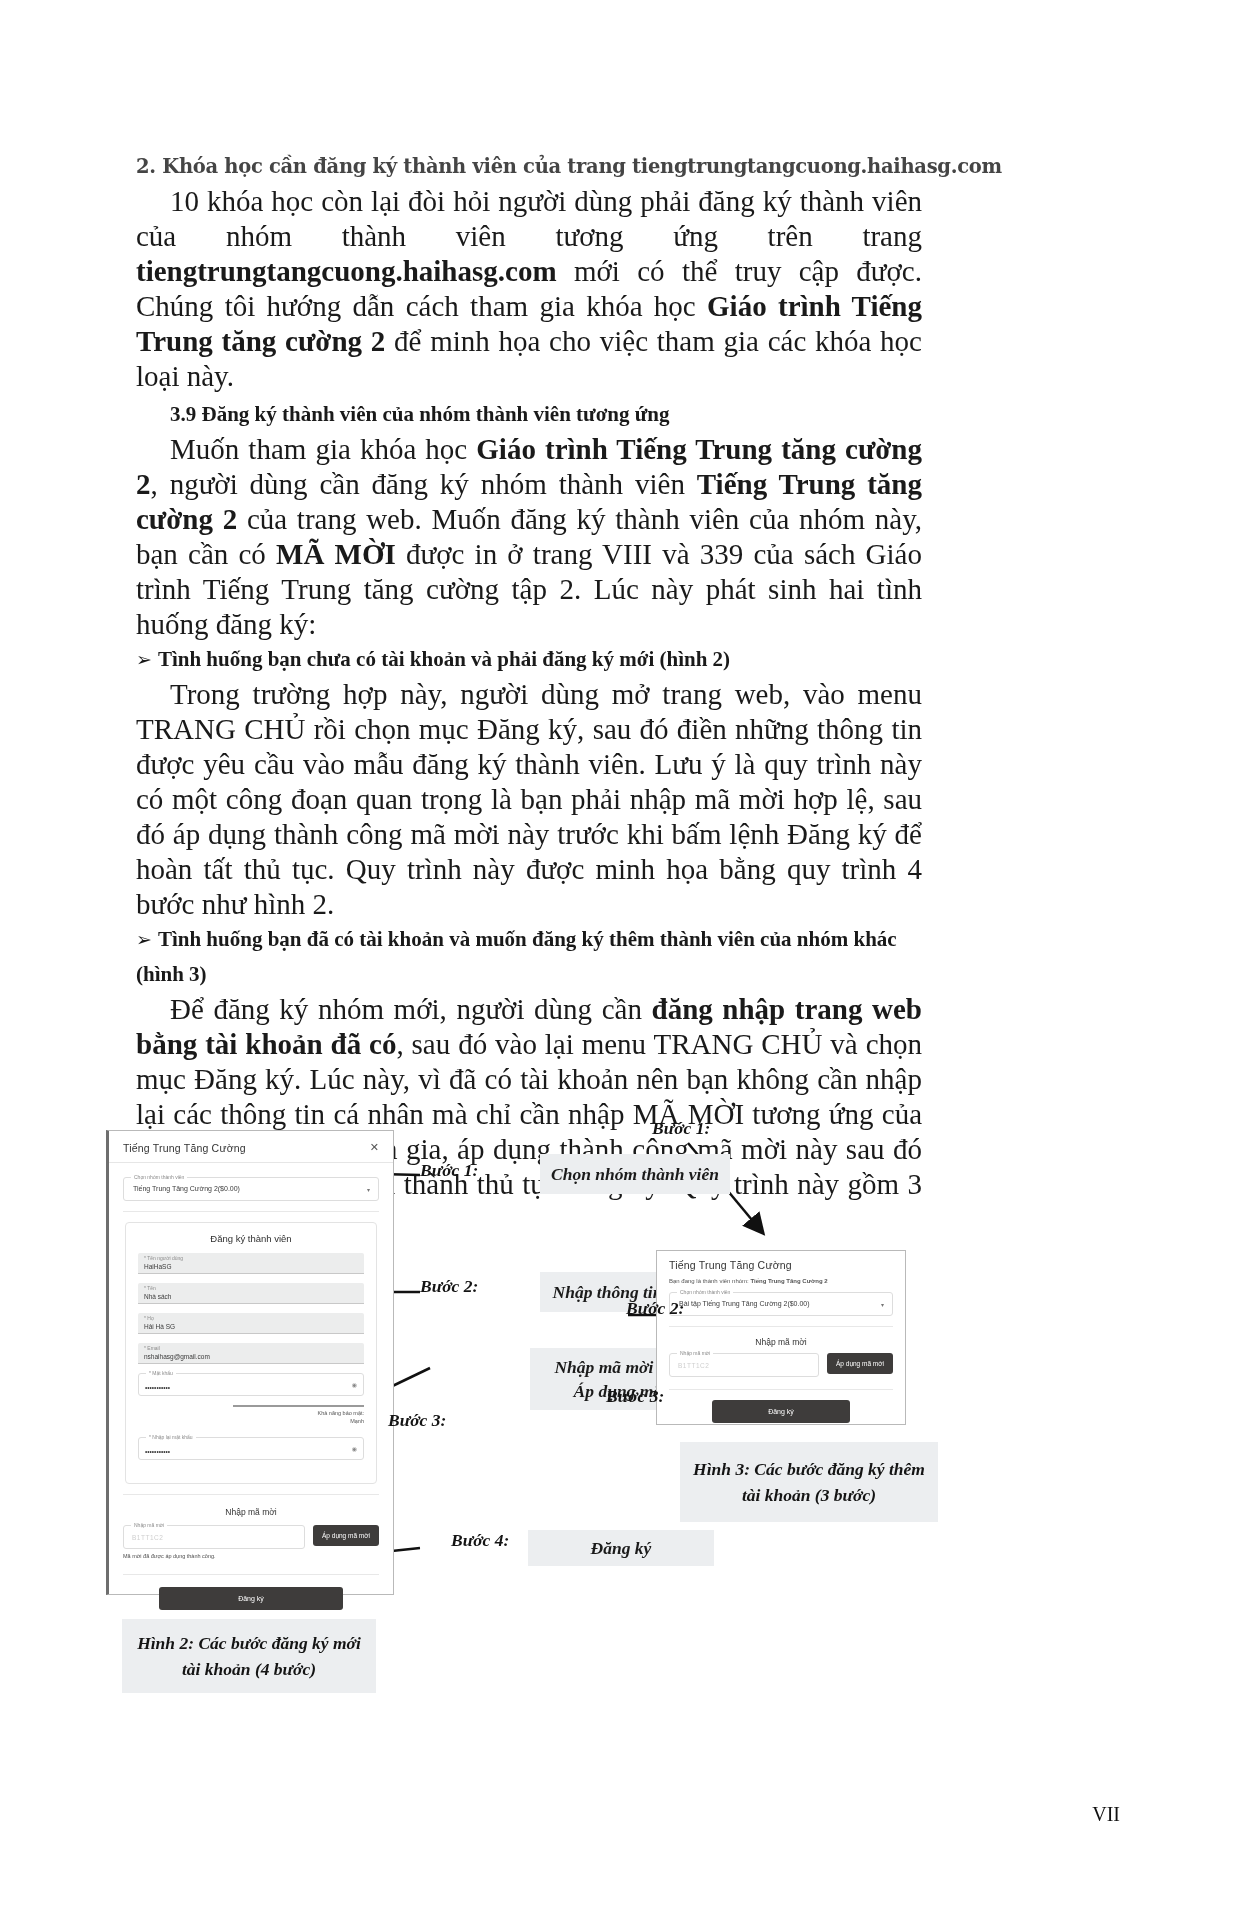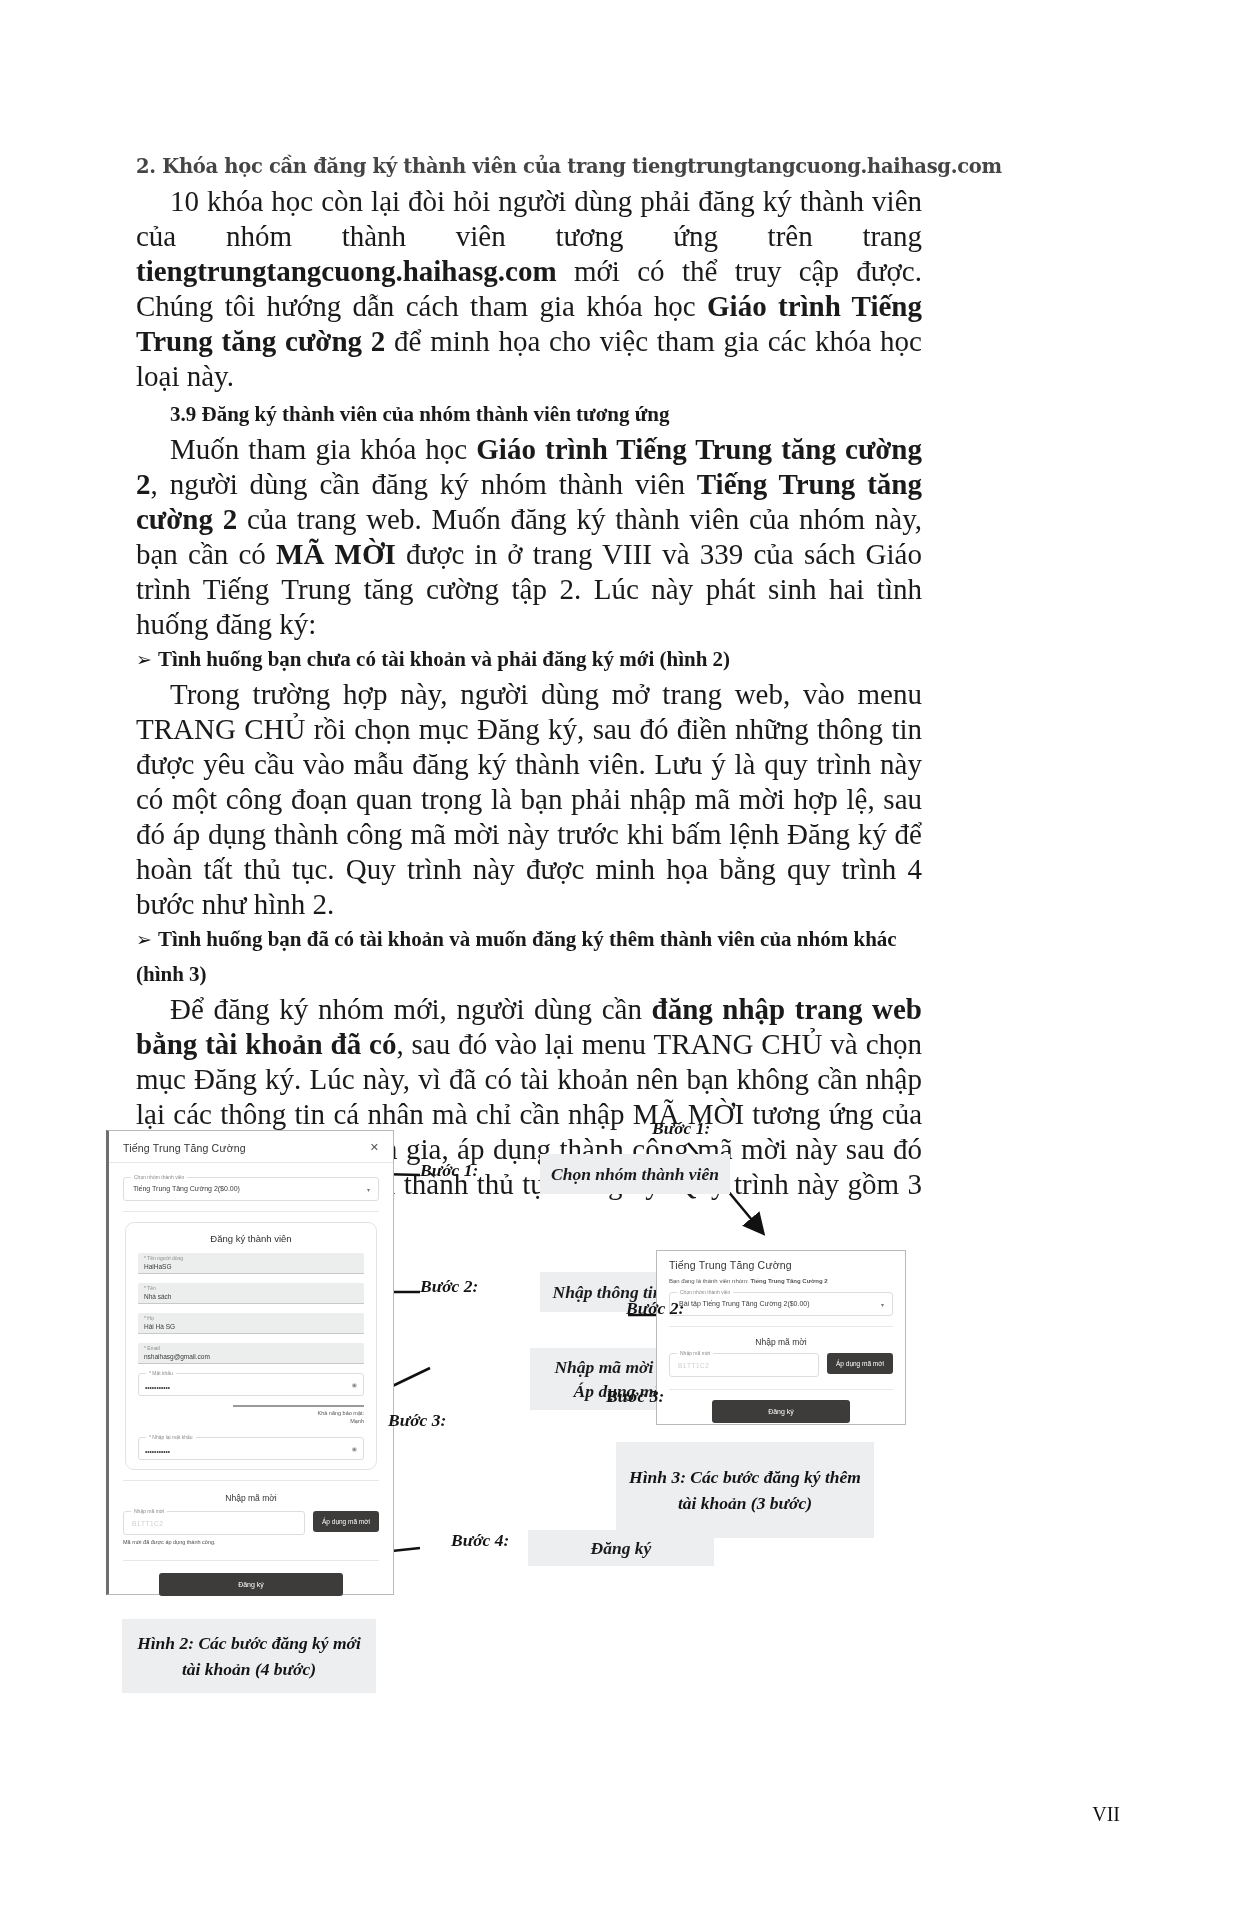--- a/index.html
+++ b/index.html
@@ -66,21 +66,21 @@
   }
   .field .fval{
     position:absolute;left:9px;top:7px;font-size:7px;color:#3b3b3b;
     white-space:nowrap;
   }
   .field .caret{position:absolute;right:8px;top:8px;font-size:6px;color:#777;}
 
   .divider{height:1px;background:#e8e8e8;margin:10px 0;}
 
   .card{
-    border:1px solid #e3e3e3;border-radius:9px;margin:8px 2px;padding:10px 12px 0 12px;
+    border:1px solid #e3e3e3;border-radius:4px;margin:8px 2px;padding:10px 12px 14px 12px;
   }
   .card-title{text-align:center;font-size:9.5px;color:#2f2f2f;margin-bottom:9px;}
 
   .gfield{
     position:relative;background:#eceded;border-bottom:1px solid #c8c8c8;
     height:20px;margin:9px 0;border-radius:2px 2px 0 0;
   }
   .gfield .glab{position:absolute;left:6px;top:2px;font-size:5px;color:#8c8c8c;white-space:nowrap;}
   .gfield .gval{position:absolute;left:6px;top:10px;font-size:6.5px;color:#3a3a3a;white-space:nowrap;}
   .gfield.pw{background:#fff;border:1px solid #ddd;border-radius:3px;height:21px;}
@@ -295,18 +295,18 @@
         <div class="divider" style="margin-top:12px"></div>
 
         <button class="btn-submit" style="width:62%;margin-top:8px">Đăng ký</button>
       </div>
     </div>
 
     <span class="steplab" style="left:652px;top:8px;">Bước 1:</span>
     <span class="steplab" style="left:626px;top:188px;">Bước 2:</span>
     <span class="steplab" style="left:606px;top:276px;">Bước 3:</span>
 
-    <div class="caption" style="left:616px;top:332px;width:258px;height:96px;white-space:pre-line;">Hình 3: Các bước đăng ký thêm
+    <div class="caption" style="left:680px;top:332px;width:258px;height:80px;white-space:pre-line;">Hình 3: Các bước đăng ký thêm
 tài khoản (3 bước)</div>
   </div>
 
   <div class="folio">VII</div>
 </div>
 
 </body></html>

